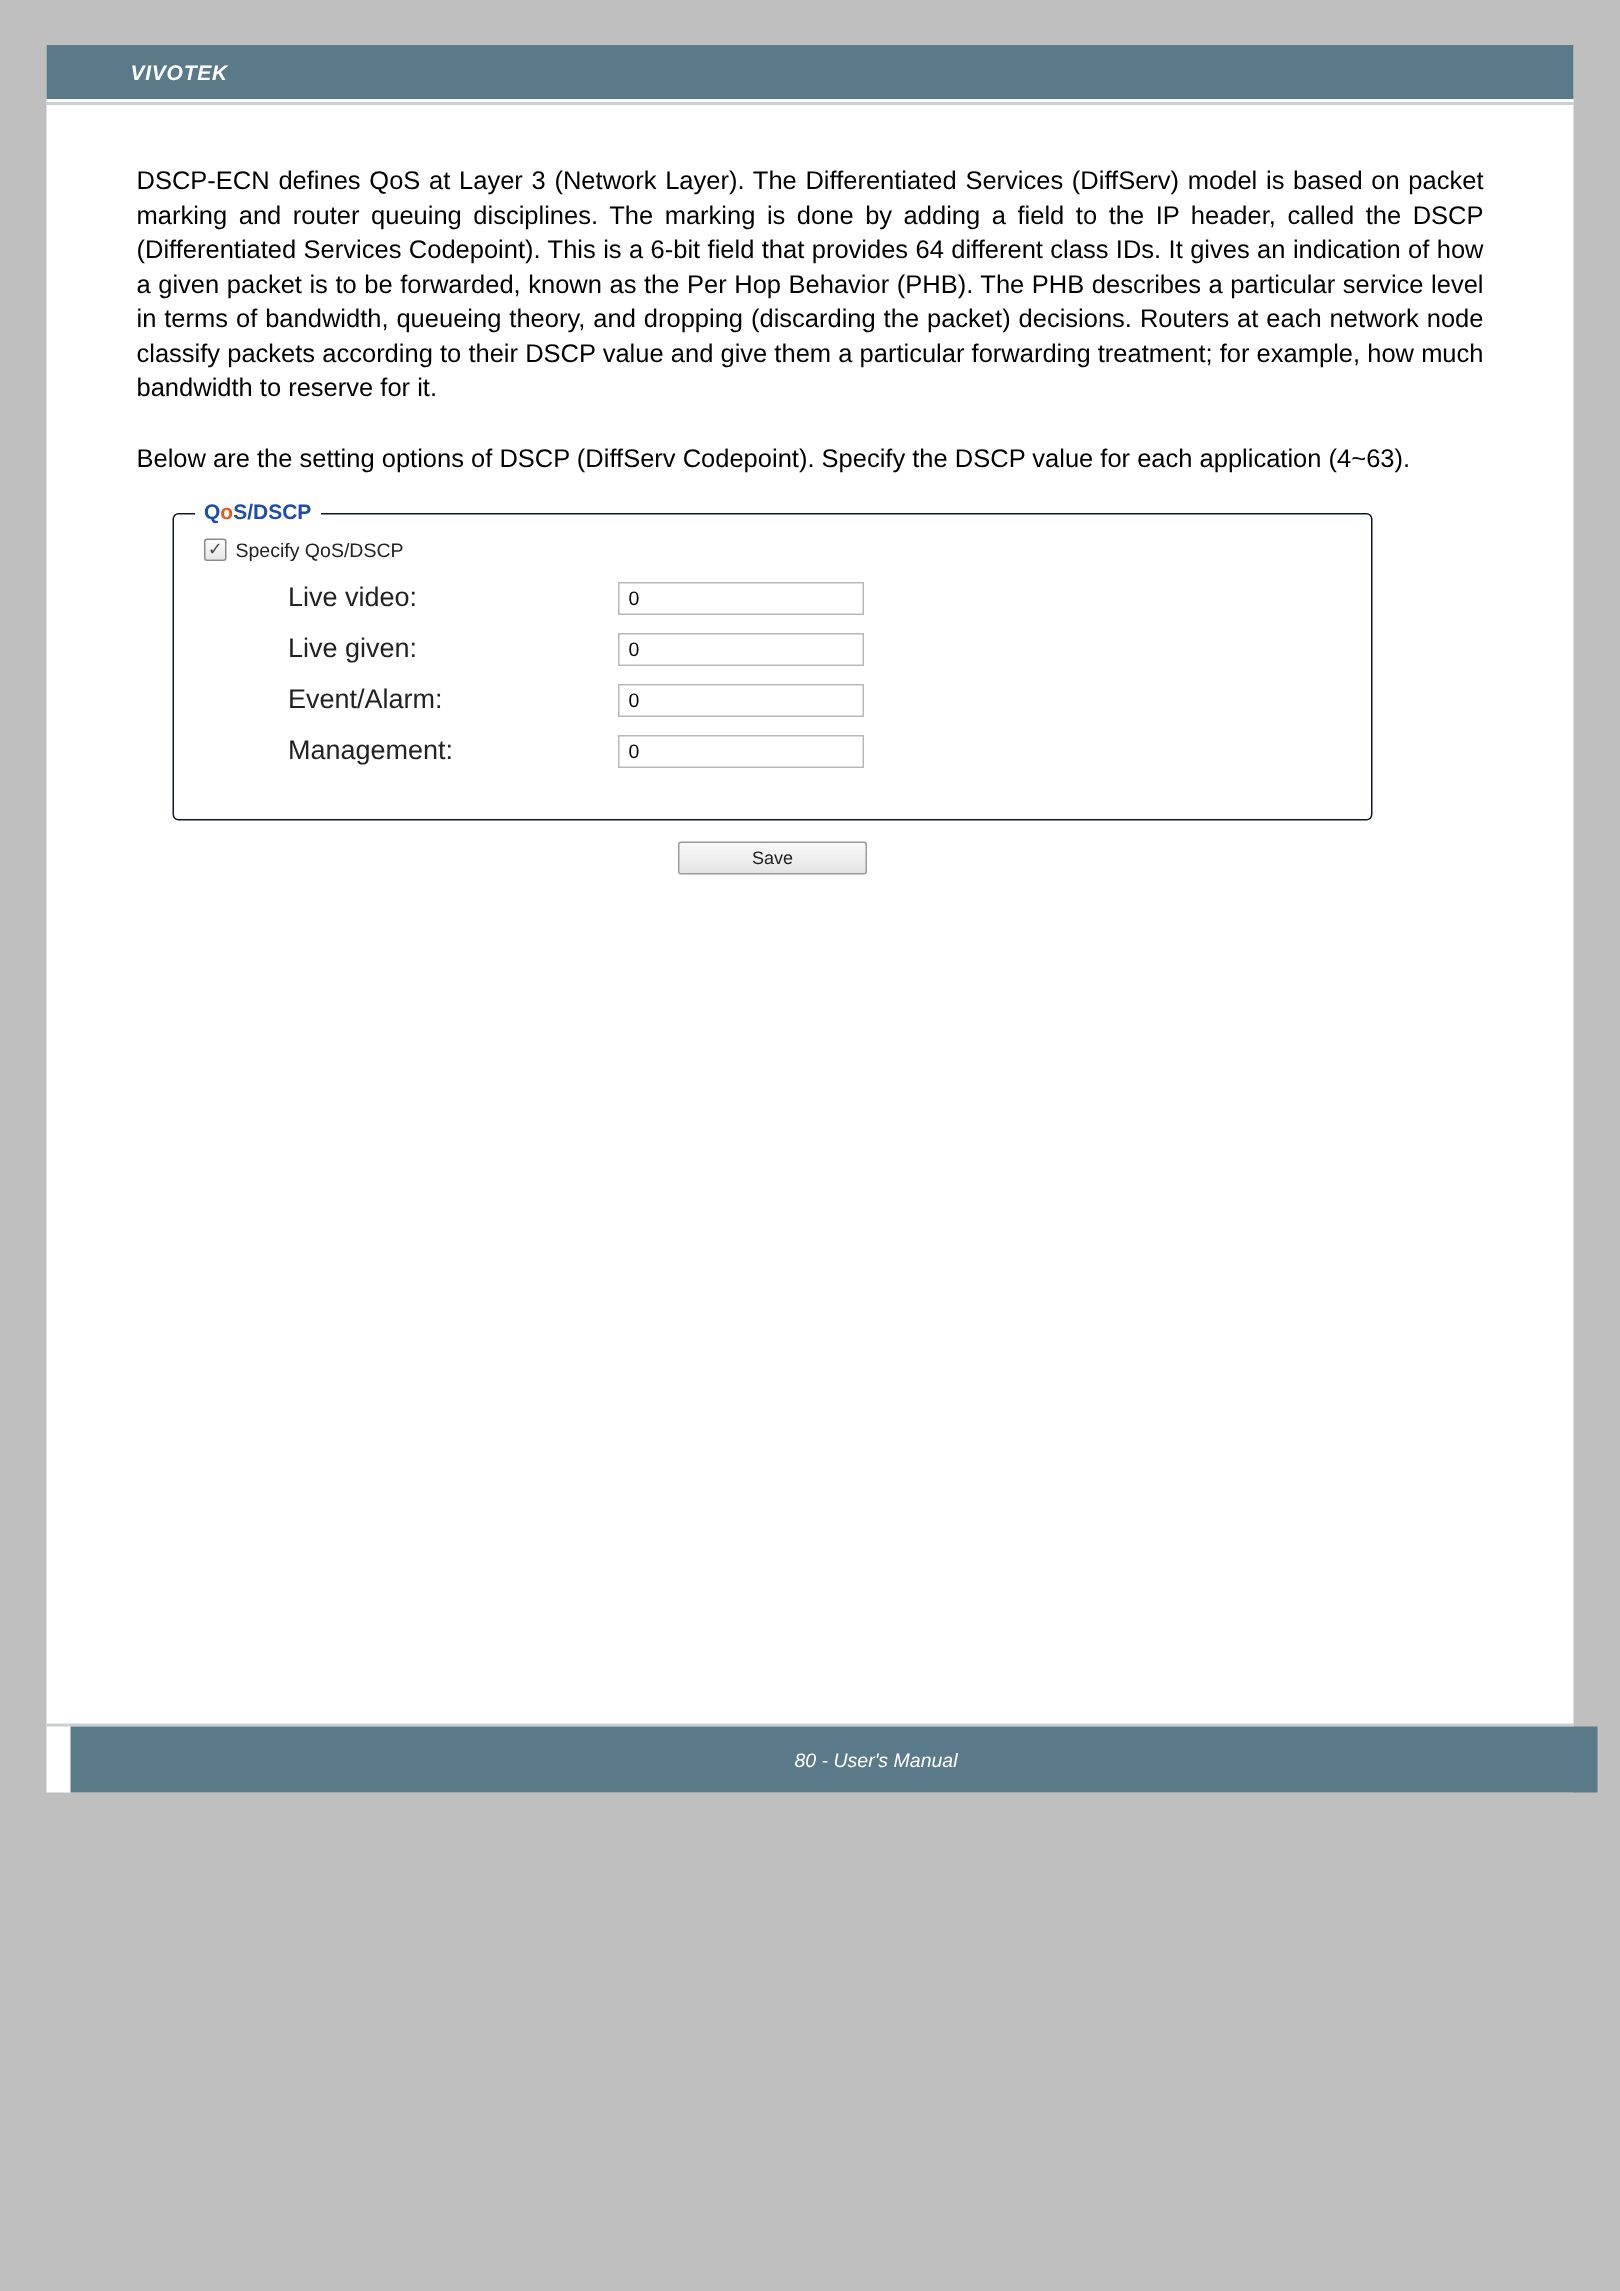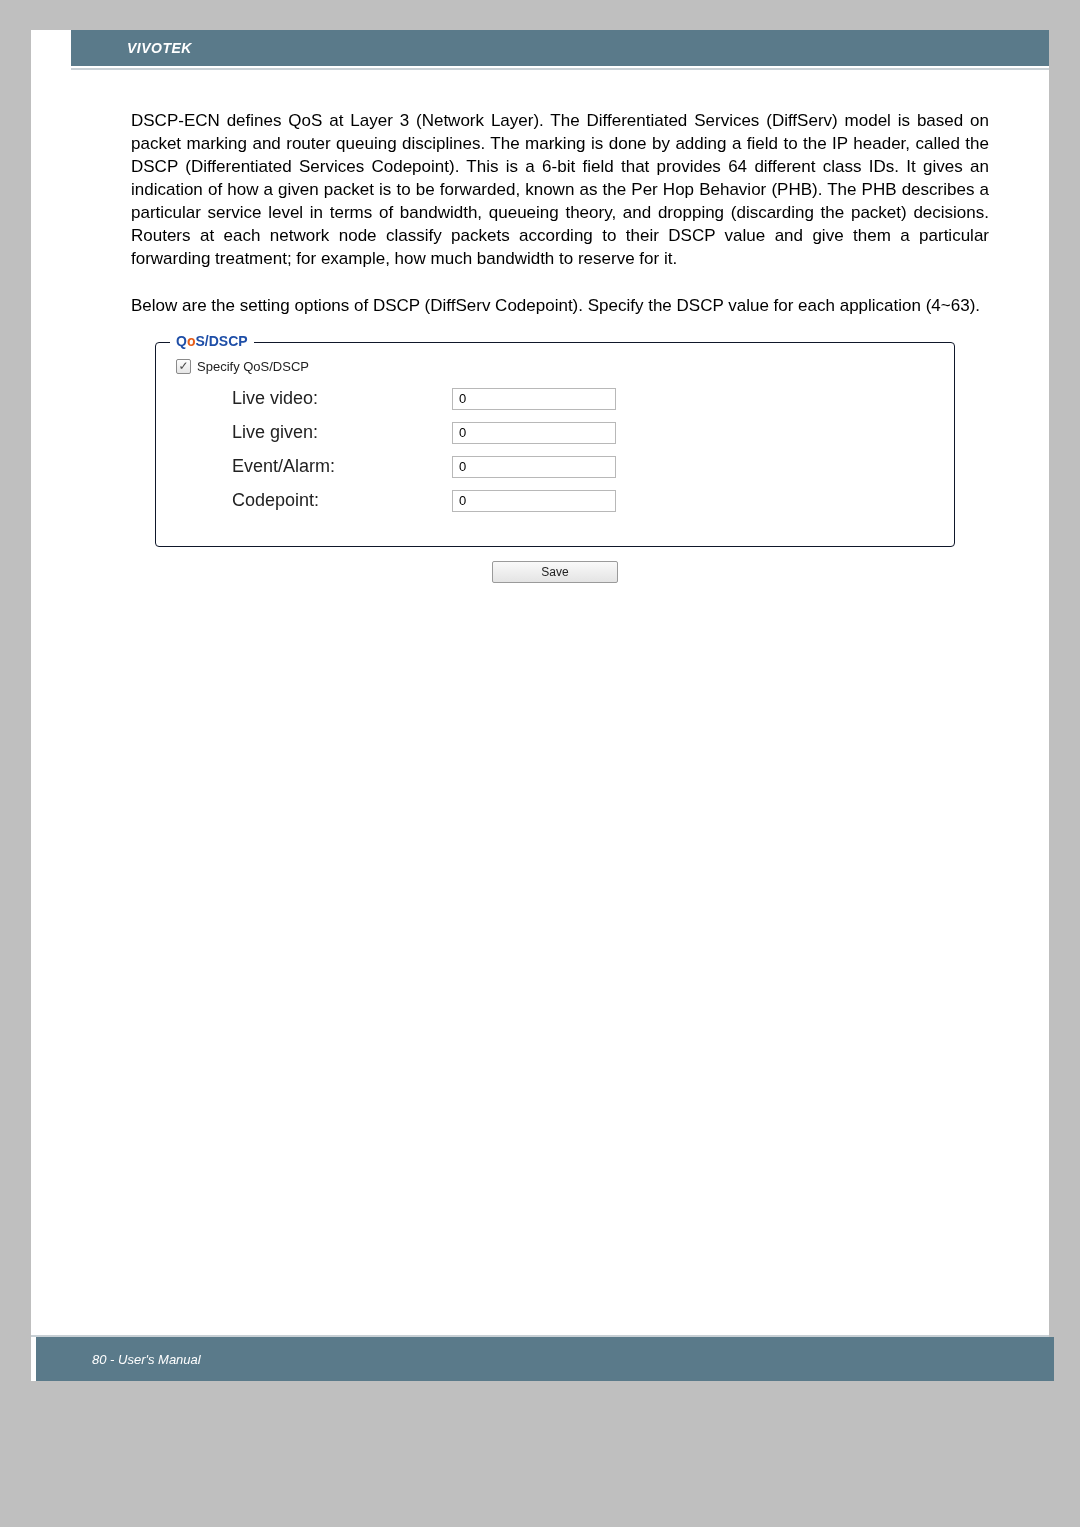--- a/index.html
+++ b/index.html
@@ -12,23 +12,22 @@
       width: 1080px;
       height: 1527px;
       font-family: Arial, Helvetica, sans-serif;
       display: flex;
       justify-content: center;
       padding-top: 30px;
     }
     .page {
       background: #ffffff;
       width: 1018px;
-      height: 1351px;
+      height: 1165px;
       position: relative;
-      padding-left: 40px;
     }
     .header-bar {
       background: #5a7a8a;
       height: 36px;
       width: 100%;
       display: flex;
       align-items: center;
       padding-left: 56px;
     }
     .header-brand {
@@ -145,27 +144,28 @@
       background: linear-gradient(#f9f9f9, #e4e4e4);
       border: 1px solid #9a9a9a;
       border-radius: 2px;
       font-size: 12px;
       color: #222;
       cursor: pointer;
     }
     .footer {
       position: absolute;
       bottom: 0;
-      left: 5px;
+      left: 16px;
       width: 100%;
       height: 44px;
       background: #5a7a8a;
       display: flex;
       align-items: center;
       padding-left: 56px;
+      justify-content: center;
     }
     .footer-text {
       color: #ffffff;
       font-style: italic;
       font-size: 13px;
     }
     .footer-topline {
       position: absolute;
       bottom: 44px;
       left: 0;
@@ -209,21 +209,21 @@
           <span class="field-label">Live given:</span>
           <input class="field-input" value="0" style="">
         </div>
 
         <div class="field-row">
           <span class="field-label">Event/Alarm:</span>
           <input class="field-input" value="0" style="">
         </div>
 
         <div class="field-row">
-          <span class="field-label">Codepoint:</span>
+          <span class="field-label">Management:</span>
           <input class="field-input" value="0" style="">
         </div>
       </div>
 
       <div class="save-row">
         <button class="save-button">Save</button>
       </div>
     </div>
   </div>
 

